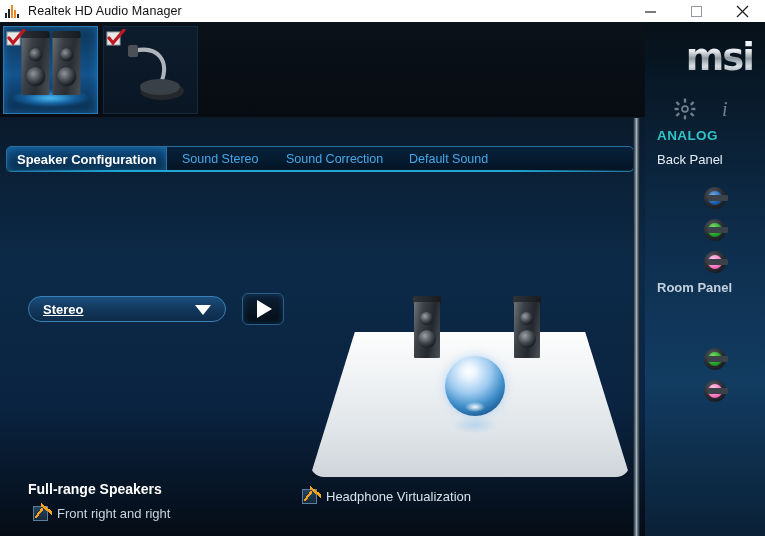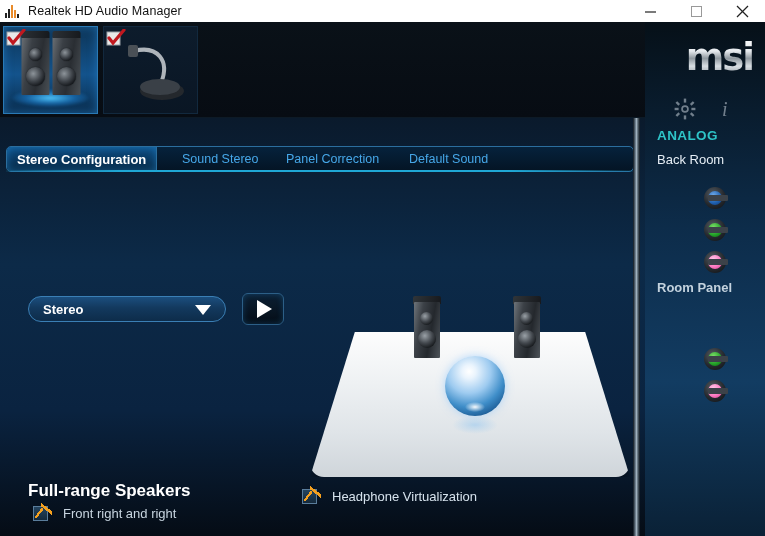--- a/index.html
+++ b/index.html
@@ -106,21 +106,21 @@
     background: linear-gradient(180deg,#0d4d82 0%, #0a3a63 50%, #062741 100%);
     border-right: 1px solid #2b6e9e; border-radius: 4px 0 0 4px;
     box-shadow: 0 0 9px rgba(40,150,230,.5) inset; }
   .tabs-underline { position: absolute; left: 6px; top: 52px; width: 628px; height: 2px;
     background: linear-gradient(90deg, rgba(20,160,200,.1), #1fa8d6 18%, #1fa8d6 80%, rgba(20,160,200,.1)); }
 
   
   .dropdown { position: absolute; left: 28px; top: 178px; width: 198px; height: 26px; border-radius: 13px;
     border: 1px solid #3a7fb5;
     background: linear-gradient(180deg,#1b4e7e 0%, #13395e 45%, #0d2c4a 100%);
-    display: flex; align-items: center; color: #fff; font-weight: bold; font-size: 13px; padding-left: 14px; cursor: pointer; }
+    display: flex; align-items: center; color: #fff; font-weight: bold; font-size: 13px; padding-left: 14px; cursor: pointer; text-decoration: underline; }
   .dd-arrow { position: absolute; right: 14px; top: 8px; width: 0; height: 0;
     border-left: 8px solid transparent; border-right: 8px solid transparent; border-top: 10px solid #fff; }
   .playbtn { position: absolute; left: 242px; top: 175px; width: 42px; height: 32px; border-radius: 6px;
     border: 1px solid #2c5f87; background: linear-gradient(180deg,#0c2034 0%, #050d16 100%);
     display: flex; align-items: center; justify-content: center; cursor: pointer;
     box-shadow: 0 0 6px rgba(30,120,190,.35) inset; }
   .playbtn .tri { width: 0; height: 0; border-top: 9px solid transparent; border-bottom: 9px solid transparent; border-left: 15px solid #fff; margin-left: 3px; }
 
   
   .room { position: absolute; left: 300px; top: 166px; width: 340px; height: 200px; }
@@ -145,22 +145,22 @@
   .sphere-refl { position: absolute; left: 152px; top: 132px; width: 46px; height: 18px; border-radius: 50%;
     background: radial-gradient(ellipse, rgba(150,200,240,.55), rgba(200,220,240,0) 70%); }
 
   
   .chk { width: 15px; height: 15px; border: 1px solid #5a7d9b; background: linear-gradient(180deg,#24445f,#15293b); position: relative; }
   .chk.checked::after { content: ""; position: absolute; left: 1px; top: -5px; width: 17px; height: 16px;
     background:
       linear-gradient(38deg, transparent 46%, #f5a01e 46%, #f5a01e 60%, transparent 60%) no-repeat 6px 0 / 12px 16px,
       linear-gradient(-52deg, transparent 40%, #f5a01e 40%, #f5a01e 58%, transparent 58%) no-repeat 0 6px / 8px 10px; }
 
-  .sec-title { position: absolute; left: 28px; top: 363px; font-size: 17px; font-weight: bold; color: #ffffff; }
-  .row { position: absolute; display: flex; align-items: center; gap: 15px; }
+  .sec-title { position: absolute; left: 28px; top: 363px; font-size: 14px; font-weight: bold; color: #ffffff; }
+  .row { position: absolute; display: flex; align-items: center; gap: 9px; }
   .row .lbl { font-size: 13px; color: #c7d4df; }
   .r-flr { left: 33px; top: 388px; }
   .r-hpv { left: 302px; top: 371px; }
   .r-hpv .lbl { color: #d6e2ec; }
 </style>
 </head>
 <body>
 
 <div id="app">
 
@@ -225,23 +225,23 @@
         <svg class="badge-check" viewBox="0 0 20 18">
           <rect x="1" y="3" width="13" height="13" fill="#e8e8e8" stroke="#9aa0a6"></rect>
           <path d="M3 9 L7 14 L18 1" stroke="#c0181f" stroke-width="3.2" fill="none" stroke-linecap="round"></path>
         </svg>
       </div>
     </div>
 
     <div class="panel">
 
       <div class="tabs">
-        <div class="tab active" style="left:0">Stereo Configuration</div>
+        <div class="tab active" style="left:0">Speaker Configuration</div>
         <div class="tab" style="left:165px">Sound Stereo</div>
-        <div class="tab" style="left:269px">Panel Correction</div>
+        <div class="tab" style="left:269px">Sound Correction</div>
         <div class="tab" style="left:392px">Default Sound</div>
       </div>
       <div class="tabs-underline"></div>
 
       <div class="dropdown">
         <span>Stereo</span>
         <span class="dd-arrow"></span>
       </div>
       <div class="playbtn">
         <span class="tri"></span>
@@ -300,21 +300,21 @@
           </svg>
         </span>
         <span>
           <svg width="22" height="22" viewBox="0 0 22 22">
             <text x="8" y="18" font-family="Liberation Serif, serif" font-style="italic" font-size="20" fill="#9aa6b1">i</text>
           </svg>
         </span>
       </div>
 
       <div class="rail-label lbl-analog">ANALOG</div>
-      <div class="rail-label lbl-back">Back Room</div>
+      <div class="rail-label lbl-back">Back Panel</div>
 
       <div class="jack j-blue" style="top:165px">
         <span class="ring"></span>
           <span class="hole"></span>
           <span class="pin"></span>
           <span class="tab"></span>
       </div>
       <div class="jack j-green" style="top:197px">
         <span class="ring"></span>
           <span class="hole"></span>

